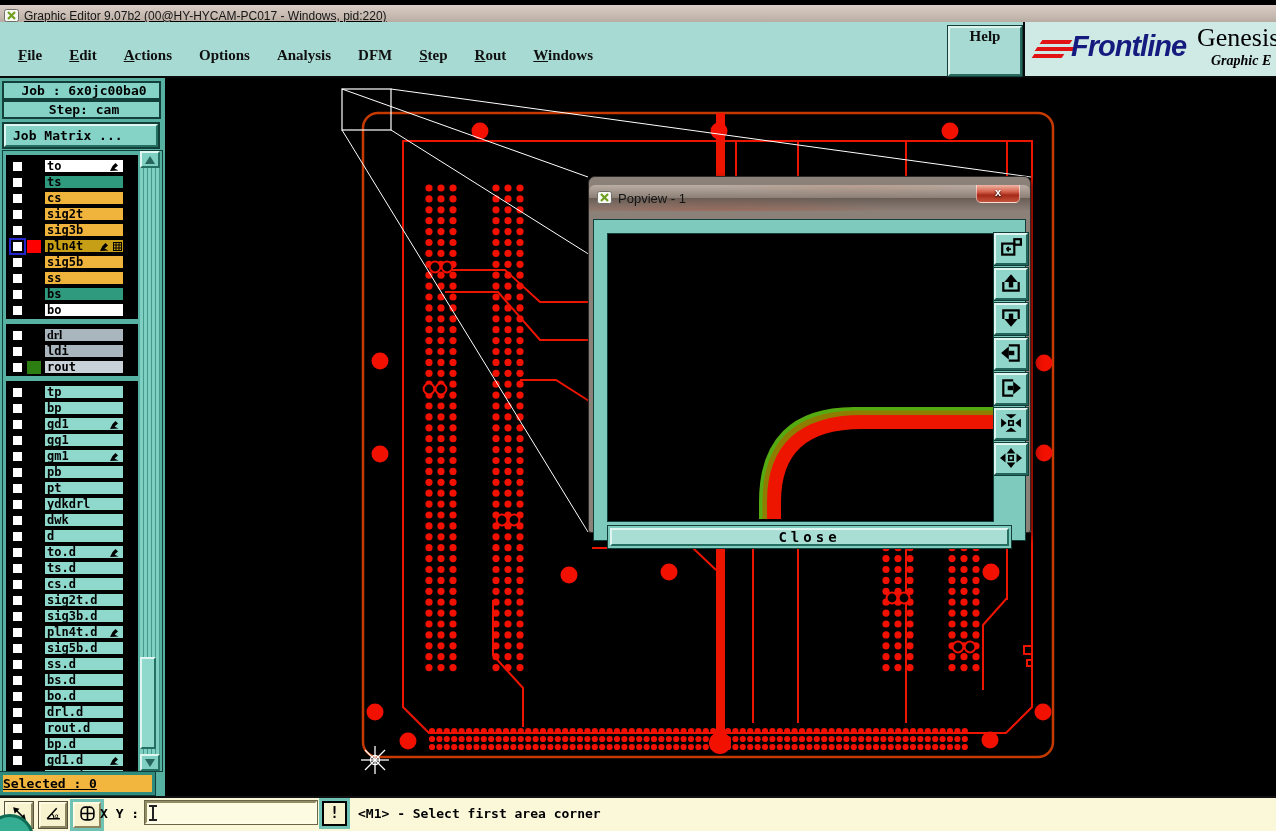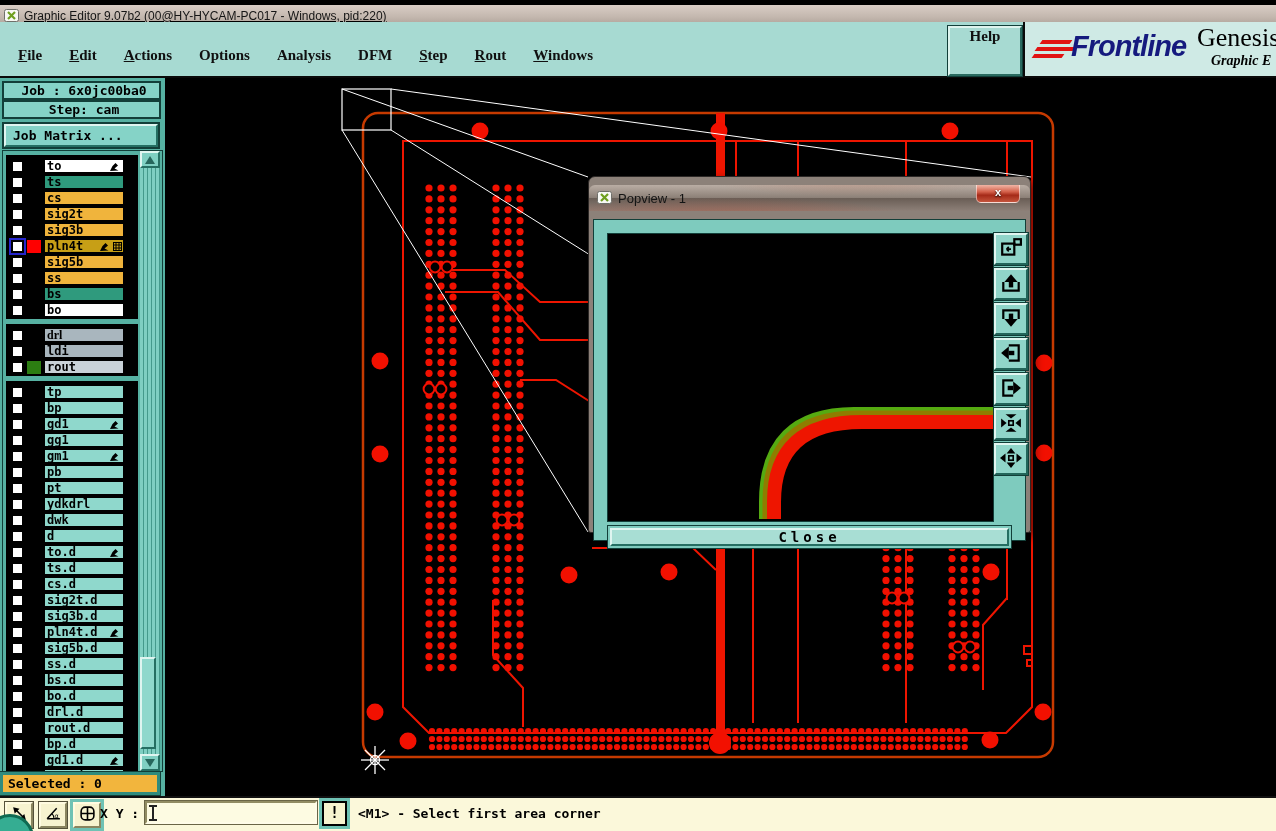--- a/index.html
+++ b/index.html
@@ -58,21 +58,21 @@
     display:flex;align-items:center;justify-content:center;}
   .sb-up{top:0;} .sb-down{bottom:0;}
   .tri-up{width:0;height:0;border-left:5px solid transparent;border-right:5px solid transparent;
     border-bottom:8px solid #26665c;}
   .tri-down{width:0;height:0;border-left:5px solid transparent;border-right:5px solid transparent;
     border-top:8px solid #26665c;}
   .sb-thumb{position:absolute;left:0;top:506px;width:16px;height:92px;background:#8fd8cc;
     border:2px solid;border-color:#dff5f0 #256e62 #256e62 #dff5f0;box-sizing:border-box;}
   .selected-badge{position:absolute;left:0;top:694px;width:149px;height:17px;background:#f2b53d;
     border:3px solid #2f8b7d;outline:1px solid #123f39;
-    font:bold 13px "DejaVu Sans Mono",monospace;color:#000;padding-left:5px;line-height:17px;}
+    font:bold 13px "DejaVu Sans Mono",monospace;color:#000;line-height:17px;text-decoration:underline;}
   
   .canvas{position:absolute;left:165px;top:78px;width:1111px;height:718px;background:#000;}
   
   .popview{position:absolute;left:588px;top:176px;width:443px;height:357px;
     border:1px solid #2c2826;border-radius:7px 7px 3px 3px;
     background:#8c8179;box-shadow:3px 4px 10px rgba(0,0,0,.6);box-sizing:border-box;
     padding:0 4px 4px 4px;}
   .pv-title{height:26px;display:flex;align-items:center;position:relative;
     background:radial-gradient(ellipse at 30% 130%,rgba(190,60,30,.40),transparent 45%),
                radial-gradient(ellipse at 60% -30%,rgba(200,80,40,.22),transparent 40%),

